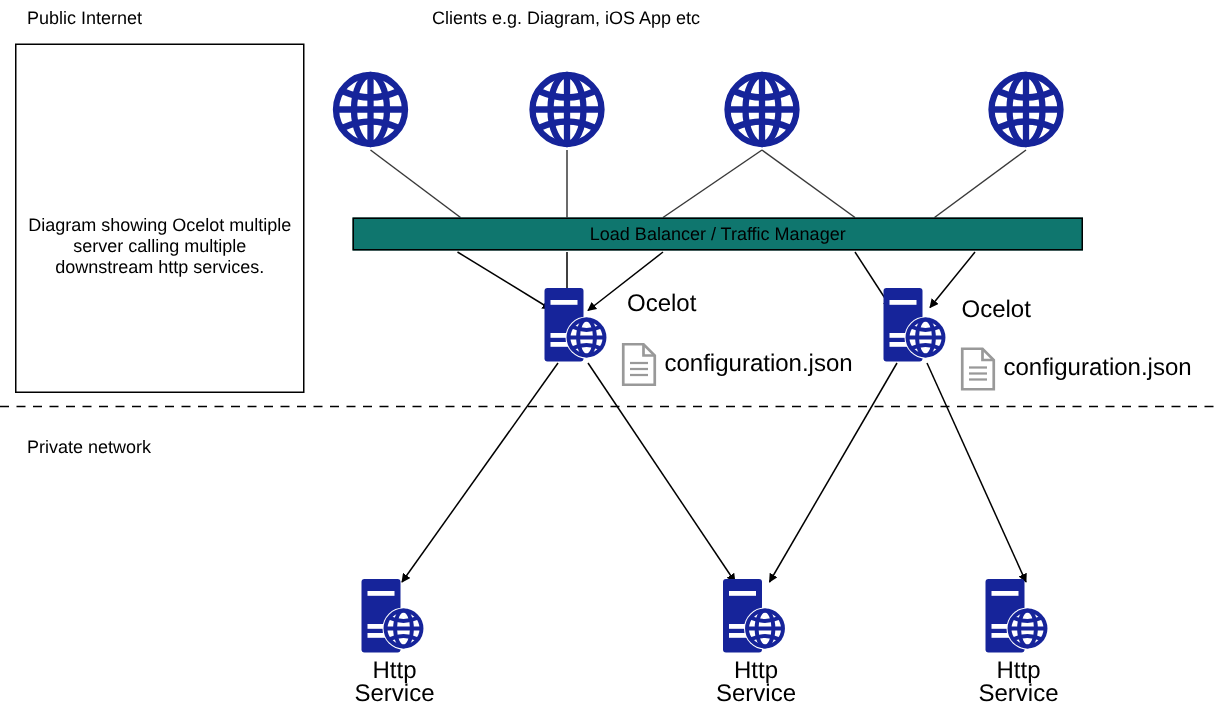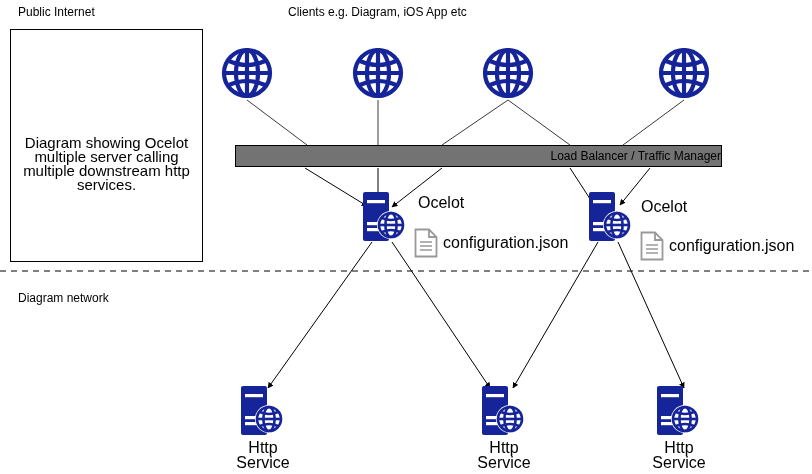--- a/index.html
+++ b/index.html
@@ -41,38 +41,38 @@
     width: 193px;
     height: 233px;
     border: 1px solid #000;
     background: #fff;
     box-sizing: border-box;
     display: flex;
     align-items: center;
     justify-content: center;
   }
   .note-text {
-    font-size: 15px;
+    font-size: 12px;
     line-height: 14px;
     text-align: center;
     padding: 0 6px;
     margin-top: 36px;
   }
   .lb-bar {
     position: absolute;
     left: 235px;
     top: 145px;
     width: 487px;
     height: 22px;
     border: 1px solid #000;
-    background: #737373;
+    background: #0f766e;
     box-sizing: border-box;
     display: flex;
     align-items: center;
-    justify-content: flex-end;
+    justify-content: center;
   }
   .lb-bar span {
     font-size: 12px;
   }
   .node {
     position: absolute;
   }
   .globe-node { width: 54px; height: 54px; }
   .srv-node   { width: 46px; height: 52px; }
   .doc-node   { width: 24px; height: 30px; }
@@ -118,21 +118,21 @@
 
       <line x1="598" y1="242" x2="513" y2="388"></line>
       <line x1="618" y1="242" x2="684" y2="388"></line>
     </g>
 
     <line x1="0" y1="271" x2="812" y2="271" stroke="#000" stroke-width="1" stroke-dasharray="6 5"></line>
   </svg>
 
   <div class="lbl" style="left:18px; top:5px;">Public Internet</div>
 
-  <div class="lbl" style="left:18px; top:291px;">Diagram network</div>
+  <div class="lbl" style="left:18px; top:291px;">Private network</div>
 
   <div class="lbl" style="left:288px; top:5px;">Clients e.g. Diagram, iOS App etc</div>
 
   <div class="note-box">
     <div class="note-text">Diagram showing Ocelot multiple server calling multiple downstream http services.</div>
   </div>
 
   <div class="lb-bar">
     <span>Load Balancer / Traffic Manager</span>
   </div>

